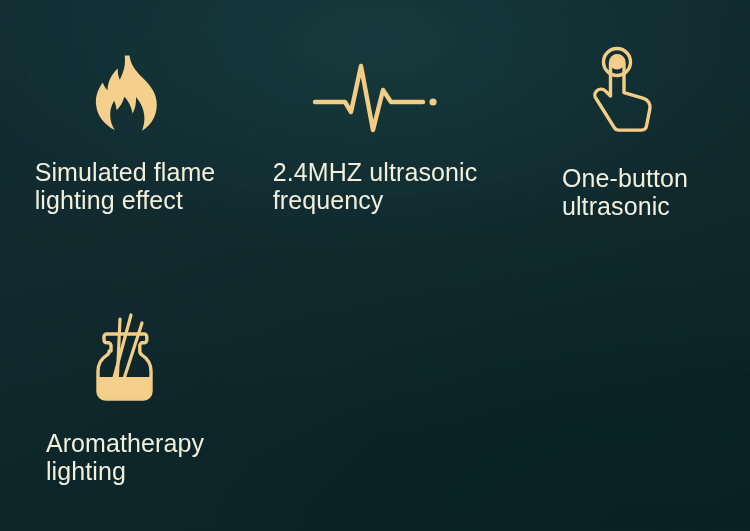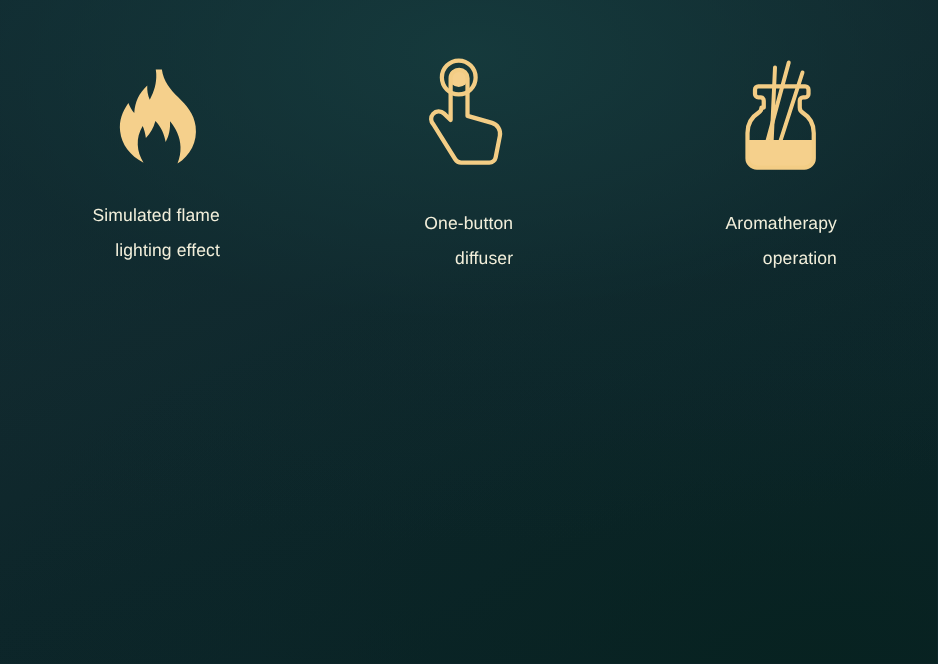--- a/index.html
+++ b/index.html
@@ -53,23 +53,23 @@
     align-items:flex-end;
     justify-content:center;
     height:92px;
     margin-bottom:18px;
   }
 
   .icon-wrap svg { display:block; }
 
   .feature-label {
     color:#f2efdb;
-    font-size:14px;
+    font-size:25px;
     line-height:28px;
-    text-align:right;
+    text-align:left;
     letter-spacing:0.1px;
     white-space:pre-line;
     font-weight:400;
   }
 
   
   .row-1 .icon-wrap { margin-bottom:20px; }
   .row-2 .icon-wrap { margin-bottom:22px; }
   .row-1 { padding-bottom:6px; }
   .row-2 { padding-top:4px; }
@@ -83,48 +83,58 @@
     <div class="feature-cell row-1">
       <div class="icon-wrap">
         <svg width="74" height="84" viewBox="0 0 74 84" aria-hidden="true">
           <path fill="#f5d08c" d="M41.5 1.5c1.2 9.6 6.9 16.2 13.1 22.3 6.8 6.7 12.6 13.3 13.9 23.1 1.6 12.2-4.2 23.6-14.5 29.9 1.8-4.6 2.5-8.6 2.4-13.2-0.2-8-3.5-14.6-8.4-20.6 0.3 6.3-0.7 11.5-3.5 16.6-1.1-6.7-3.5-12-8.2-16.9-1.5 5.6-3.9 9.7-7.6 13.6-0.5-3.6-1.2-6.4-2.6-9.5-2.9 5.1-4.1 9.6-3.9 15 0.2 5.4 1.8 9.7 4.6 14.3C15.9 70.3 9.3 61.6 8.1 50.9c-1-8.7 1.9-15.6 6.6-22.5 1.3 3.2 2.5 5.5 4.7 7.9 0.6-9 3.9-15.8 10.4-21.9-0.2 4.3 0.4 7.6 2 11.3 3.6-6.8 5.5-13.1 5.2-20.6-0.1-1.3-0.2-2.4-0.4-3.6z"></path>
         </svg>
       </div>
       <div class="feature-label">Simulated flame
 lighting effect</div>
     </div>
 
+    <div class="feature-cell row-1">
+      <div class="icon-wrap">
+        <svg width="128" height="84" viewBox="0 0 128 84" aria-hidden="true">
+          <polyline points="4,48 34,48 40,58 50,12 62,76 72,36 80,48 112,48" fill="none" stroke="#f3cd85" stroke-width="4.4" stroke-linecap="round" stroke-linejoin="round"></polyline>
+          <circle cx="122" cy="48" r="3.6" fill="#f3cd85"></circle>
+        </svg>
+      </div>
+      <div class="feature-label">2.4MHZ ultrasonic
+frequency</div>
+    </div>
 
 
     <div class="feature-cell row-2">
       <div class="icon-wrap">
         <svg width="82" height="96" viewBox="0 0 82 96" aria-hidden="true">
           <circle cx="33" cy="16" r="13.5" fill="none" stroke="#f3cd85" stroke-width="3.4"></circle>
           <circle cx="33" cy="16" r="7.5" fill="#f5d08c"></circle>
           <path d="M26.5 16.5v33.5l-5.2-5.1c-2.5-2.4-6.5-2.3-8.8 0.2-2.2 2.4-2.1 6.1 0.2 8.4l17.6 28.1c1 1.6 2.7 2.5 4.6 2.5h22.6c2.4 0 4.5-1.7 5-4.1l3.4-17.3c0.9-4.6-1.8-9.1-6.3-10.4l-19.6-5.6V16.5c0-3.7-3-6.7-6.7-6.7s-6.8 3-6.8 6.7z" fill="none" stroke="#f3cd85" stroke-width="3.4" stroke-linejoin="round"></path>
         </svg>
       </div>
       <div class="feature-label">One-button
-diffuser</div>
+ultrasonic</div>
     </div>
 
 
     <div class="feature-cell row-2">
       <div class="icon-wrap">
         <svg width="86" height="96" viewBox="0 0 86 96" aria-hidden="true">
 
           <g stroke="#f3cd85" stroke-width="3.2" stroke-linecap="round">
             <line x1="30" y1="74" x2="49" y2="4"></line>
             <line x1="35" y1="74" x2="38" y2="8"></line>
             <line x1="40" y1="74" x2="60" y2="12"></line>
           </g>
 
           <path d="M16 66h54v14.5c0 4.1-3.4 7.5-7.5 7.5H23.5c-4.1 0-7.5-3.4-7.5-7.5z" fill="#f5d08c"></path>
 
           <path d="M29 40v-5.5c0-1.5-1.2-2.7-2.7-2.7h-1.6c-1.5 0-2.7-1.2-2.7-2.7v-3.4c0-1.5 1.2-2.7 2.7-2.7h37.4c1.5 0 2.7 1.2 2.7 2.7v3.4c0 1.5-1.2 2.7-2.7 2.7h-1.6c-1.5 0-2.7 1.2-2.7 2.7V40c0 1.7 0.9 3.2 2.3 4.1 5.4 3.4 8.9 9.4 8.9 16.2v20.2c0 4.1-3.4 7.5-7.5 7.5H23.5c-4.1 0-7.5-3.4-7.5-7.5V60.3c0-6.8 3.5-12.8 8.9-16.2 1.4-0.9 2.3-2.4 2.3-4.1z" fill="none" stroke="#f3cd85" stroke-width="3.4" stroke-linejoin="round"></path>
         </svg>
       </div>
       <div class="feature-label">Aromatherapy
-operation</div>
+lighting</div>
     </div>
 
   </div>
 </div>
 
 </body></html>

